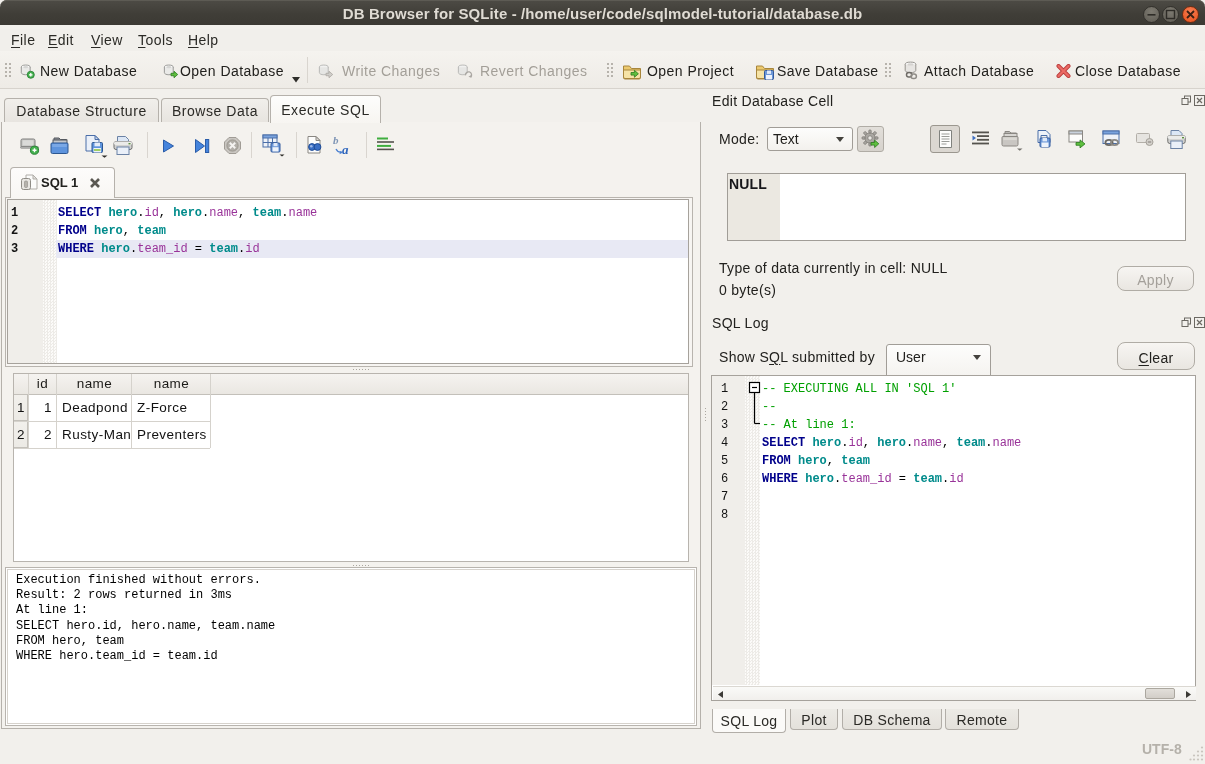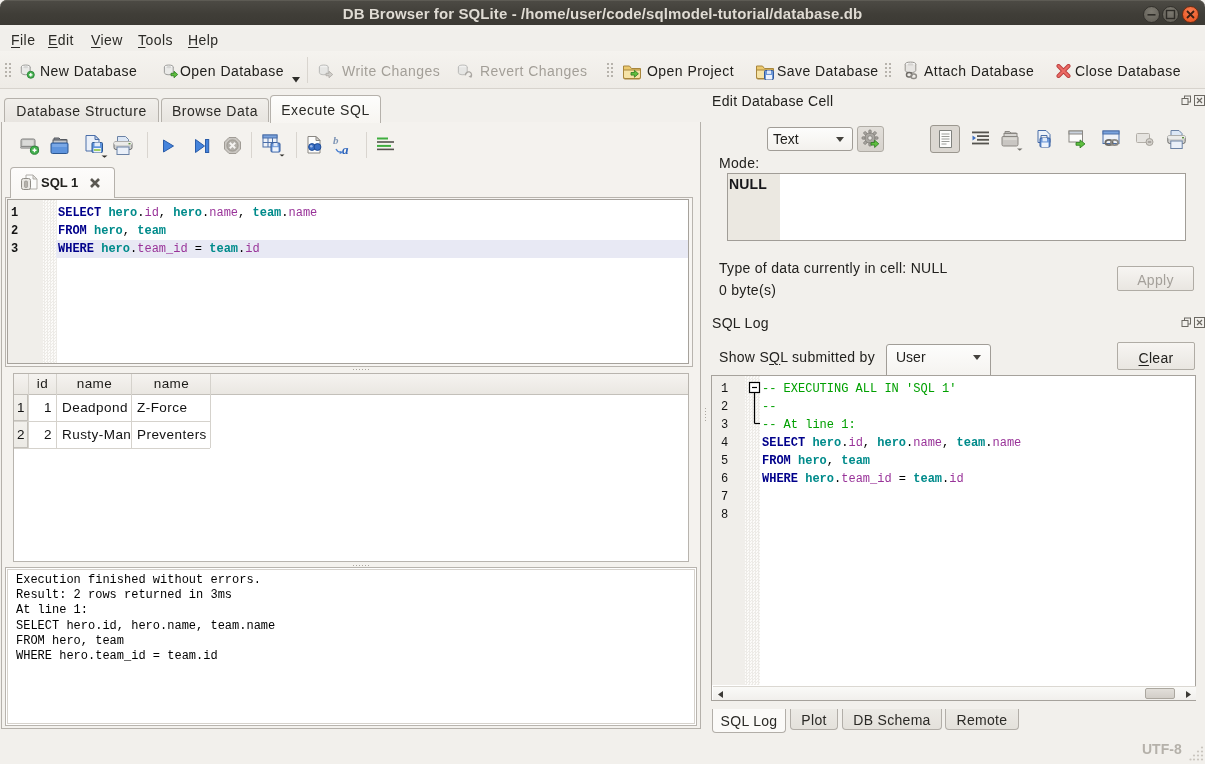--- a/index.html
+++ b/index.html
@@ -88,21 +88,21 @@
   
   #msgouter { left:5px; top:567px; width:692px; height:159px; border:1px solid #b8b4ae; background:#fff; }
   #msginner { left:1px; top:1px; width:688px; height:155px; border:1px solid #d6d2cc; background:#fff; }
   #msgtext { left:10px; top:5px; font:12px/15.2px "Liberation Mono",monospace; color:#000; white-space:pre; }
 
   
   .docktitle { font-size:14px; letter-spacing:0.3px; color:#22211e; }
   .label13 { font-size:14px; letter-spacing:0.3px; color:#22211e; }
   .combo { background:linear-gradient(#fdfdfc,#f3f1ed); border:1px solid #a19d97; border-radius:3px; }
   .combotext { font-size:14px; color:#22211e; }
-  .btn { background:linear-gradient(#f7f5f2,#e9e6e1); border:1px solid #b0aca5; border-radius:2px; text-align:center; }
+  .btn { background:linear-gradient(#f7f5f2,#e9e6e1); border:1px solid #b0aca5; border-radius:8px; text-align:center; }
 
   
   #celledit { left:727px; top:173px; width:459px; height:68px; background:#fff; border:1px solid #a19d97; }
   #cellstrip { left:0; top:0; width:52px; height:66px; background:#ebe8e1; }
 
   
   #logedit { left:711px; top:375px; width:485px; height:326px; background:#fff; border:1px solid #a6a29c; }
   #loggutter { left:0; top:0; width:33px; height:309px; background:#f0eeea; }
   #loghatch { left:33px; top:0; width:15px; height:309px;
     background-image:conic-gradient(#edebe7 25%, #fcfbf9 25% 50%, #edebe7 50% 75%, #fcfbf9 75%);
@@ -443,21 +443,21 @@
   <circle cx="13.5" cy="9" r="3.5" fill="#d3d0ca" stroke="#a5a19a"></circle>
   <rect x="11.8" y="8.4" width="3.4" height="1.2" fill="#8f8c86"></rect>
 </svg>
 <svg class="abs" style="left:1166px; top:129px;" width="21" height="21" viewBox="0 0 21 21">
   <path d="M5 1.5 h8 l3 3 v2 h-11 z" fill="#dce7f5" stroke="#6b82a5"></path>
   <rect x="1.8" y="6.5" width="17.4" height="8" rx="2" fill="#d2d2d0" stroke="#6e6e6c"></rect>
   <rect x="1.8" y="6.5" width="17.4" height="3.5" rx="1.7" fill="#ebebe9"></rect>
   <rect x="4.8" y="12" width="11.4" height="7.5" fill="#eaf0f9" stroke="#6b82a5"></rect>
   <rect x="16" y="8" width="2" height="1.4" fill="#5a8f3d"></rect>
 </svg>
-<div class="label13 abs" style="left:719px; top:131px;margin-top:24px;">Mode:</div>
+<div class="label13 abs" style="left:719px; top:131px;">Mode:</div>
 <div class="combo abs" style="left:767px; top:127px; width:86px; height:24px;">
   <span class="combotext" style="position:absolute; left:5px; top:3px;">Text</span>
   <svg style="position:absolute; right:7px; top:9px;" width="9" height="7">
       <path d="M0 0 L8 0 L4 5 Z" fill="#44423d"></path>
     </svg>
 </div>
 
 <div id="celledit" class="abs">
   <div id="cellstrip" class="abs"></div>
   <div style="position:absolute; left:1px; top:2px; font-size:14px; letter-spacing:0.2px; font-weight:bold; color:#16161a;">NULL</div>

